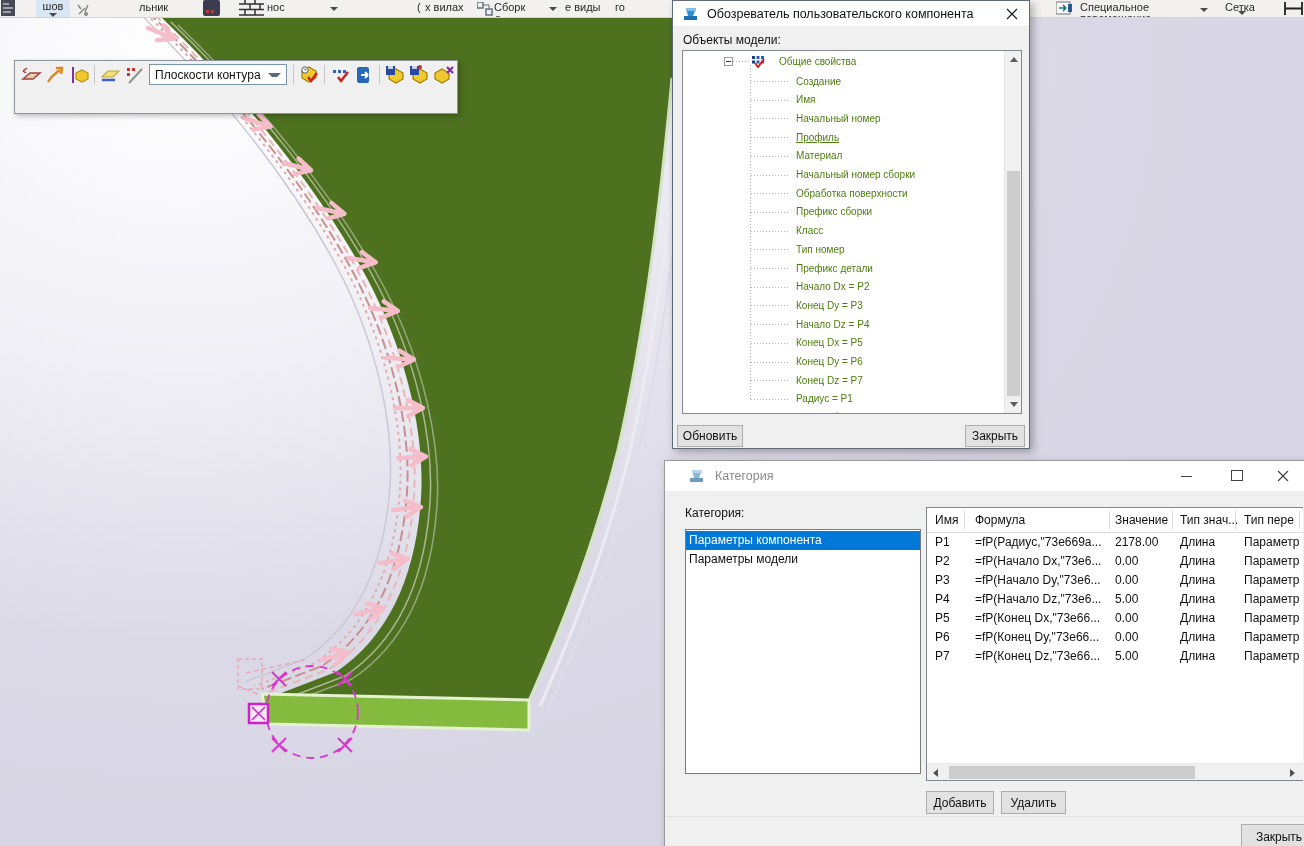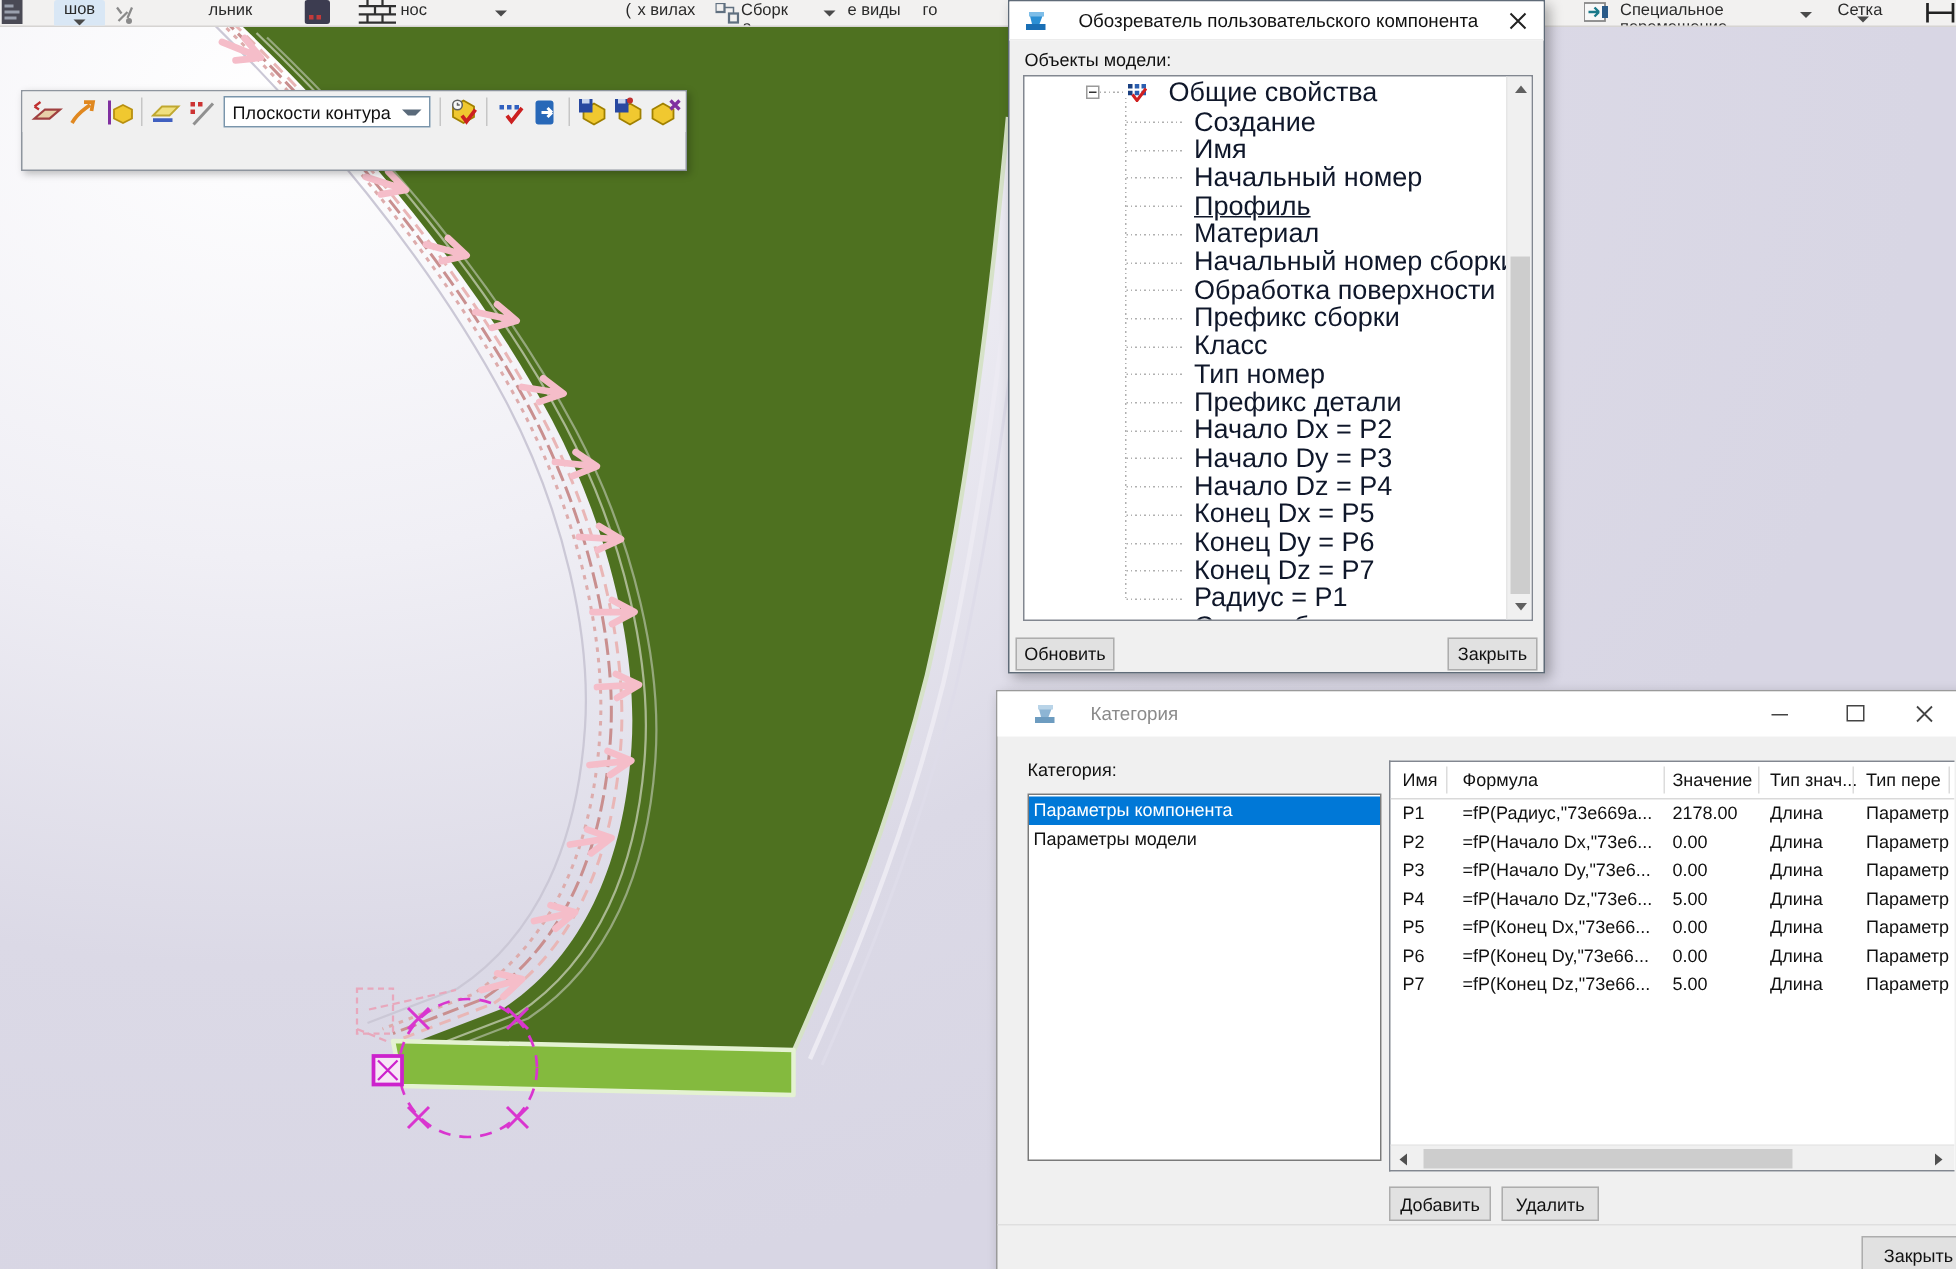--- a/index.html
+++ b/index.html
@@ -17,21 +17,21 @@
     background:#d9e7f5; border-radius:2px; }
   .rib-btn .rib-label { position:static; display:block; text-align:center; }
   .rib-btn .rib-caret { left:13px; top:13px; }
   .rib-icon { position:absolute; top:0; }
 
   
   .viewport { position:absolute; left:0; top:18px; width:1304px; height:828px; z-index:1;
     background:radial-gradient(1100px 800px at 14% 6%, #ffffff 0%, #f0eff5 38%, #dbd9e6 72%, #d8d6e4 100%); }
 
   
-  .titlebar { background:#ffffff; display:flex; align-items:center; position:relative;gap:12px; }
+  .titlebar { background:#ffffff; display:flex; align-items:center; position:relative; }
   .btn { background:#e1e1e1; border:1px solid #adadad; font-size:12px; color:#111;
     font-family:"Liberation Sans",sans-serif; text-align:center; }
 
   
   .editor-win { position:absolute; left:14px; top:60px; width:444px; height:54px;
     background:#f0f0f0; border:1px solid #8e959e; box-shadow:2px 2px 5px rgba(0,0,0,.25); z-index:3; }
   .editor-win .titlebar { height:25px; border-bottom:1px solid #e2e2e2; padding-left:6px; }
   .editor-title { font-size:12.5px; color:#111; }
   .editor-close { position:absolute; right:2px; top:2px; width:21px; height:20px;
     background:#ba4d52; border:1px solid #a33f45; color:#fff; font-size:12px;
@@ -49,21 +49,21 @@
   .browser { position:absolute; left:672px; top:0; width:358px; height:449px;
     background:#f0f0f0; border:1px solid #5f6b78; box-shadow:3px 3px 8px rgba(0,0,0,.3); z-index:4; }
   .browser .titlebar { height:26px; padding-left:10px; border-bottom:1px solid #ececec; }
   .browser-title { font-size:12.5px; color:#111; margin-left:8px; }
   .win-x { position:absolute; right:6px; top:3px; width:22px; height:20px; }
   .win-x svg { display:block; margin:4px auto; }
   .browser-label { position:absolute; left:10px; top:32px; font-size:12px; color:#111; }
   .tree { position:absolute; left:9px; top:49px; width:340px; height:364px;
     background:#fff; border:1px solid #828790; overflow:hidden; }
   .tnode { position:absolute; height:18px; display:flex; align-items:center; }
-  .tlabel { font-size:18px; color:#0f172a; white-space:nowrap; }
+  .tlabel { font-size:10px; color:#4d7c0f; white-space:nowrap; }
   .vline { position:absolute; left:67px; top:14px; width:1px; height:335px;
     background-image:repeating-linear-gradient(#b0b0b0 0 1px, transparent 1px 3px); }
   .stub { position:absolute; height:1px;
     background-image:repeating-linear-gradient(90deg,#b0b0b0 0 1px, transparent 1px 3px); }
   .expander { position:absolute; left:41px; top:5px; width:9px; height:9px;
     background:#fff; border:1px solid #9a9a9a; }
   .expander::after { content:""; position:absolute; left:1px; top:3px; width:5px; height:1px; background:#333; }
   .sbar-v { position:absolute; right:0; top:0; width:17px; height:362px; background:#f0f0f0; border-left:1px solid #e6e6e6; }
   .sbar-v .thumb { position:absolute; left:2px; width:13px; background:#cdcdcd; }
   .arr-up, .arr-dn { position:absolute; left:5px; width:0; height:0;
@@ -394,21 +394,21 @@
           <div class="tnode" style="left: 0px; top: 208px;">
             <div class="stub" style="left: 68px; top: 9px; width: 38px;"></div>
             <span class="tlabel" style="position: absolute; left: 113px;">Префикс детали</span>
           </div>
           <div class="tnode" style="left: 0px; top: 226.7px;">
             <div class="stub" style="left: 68px; top: 9px; width: 38px;"></div>
             <span class="tlabel" style="position: absolute; left: 113px;">Начало Dx = P2</span>
           </div>
           <div class="tnode" style="left: 0px; top: 245.4px;">
             <div class="stub" style="left: 68px; top: 9px; width: 38px;"></div>
-            <span class="tlabel" style="position: absolute; left: 113px;">Начало Dy = P3</span>
+            <span class="tlabel" style="position: absolute; left: 113px;">Конец Dy = P3</span>
           </div>
           <div class="tnode" style="left: 0px; top: 264.1px;">
             <div class="stub" style="left: 68px; top: 9px; width: 38px;"></div>
             <span class="tlabel" style="position: absolute; left: 113px;">Начало Dz = P4</span>
           </div>
           <div class="tnode" style="left: 0px; top: 282.8px;">
             <div class="stub" style="left: 68px; top: 9px; width: 38px;"></div>
             <span class="tlabel" style="position: absolute; left: 113px;">Конец Dx = P5</span>
           </div>
           <div class="tnode" style="left: 0px; top: 301.5px;">

